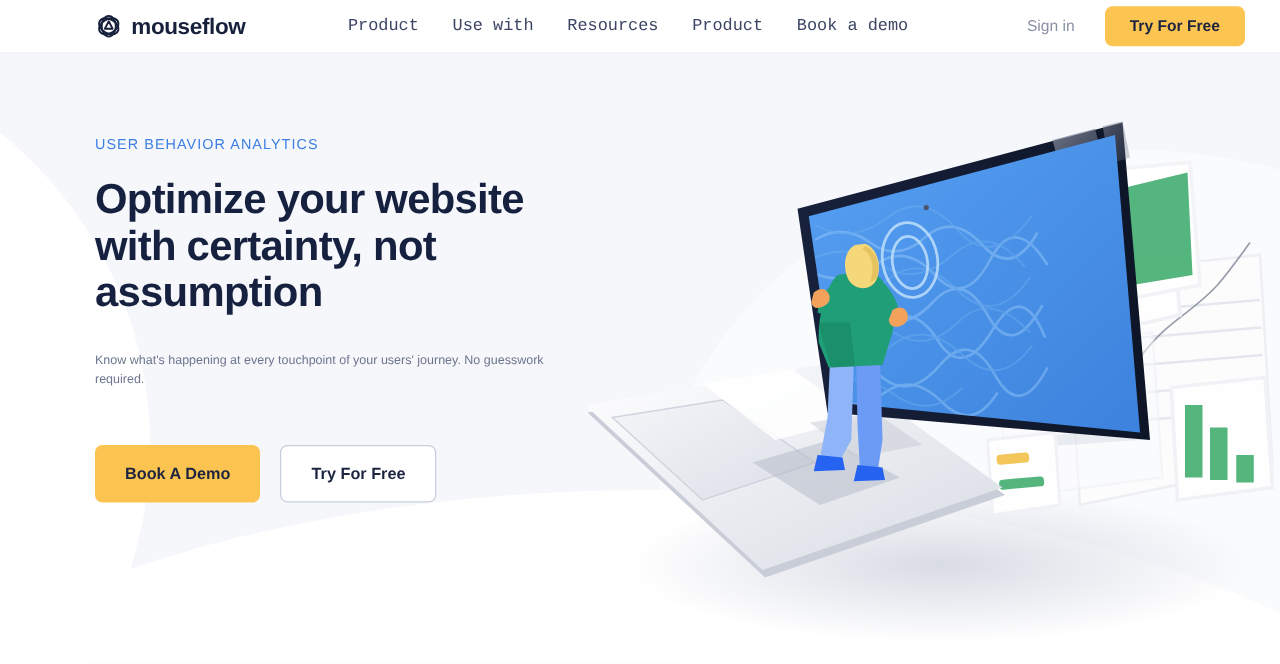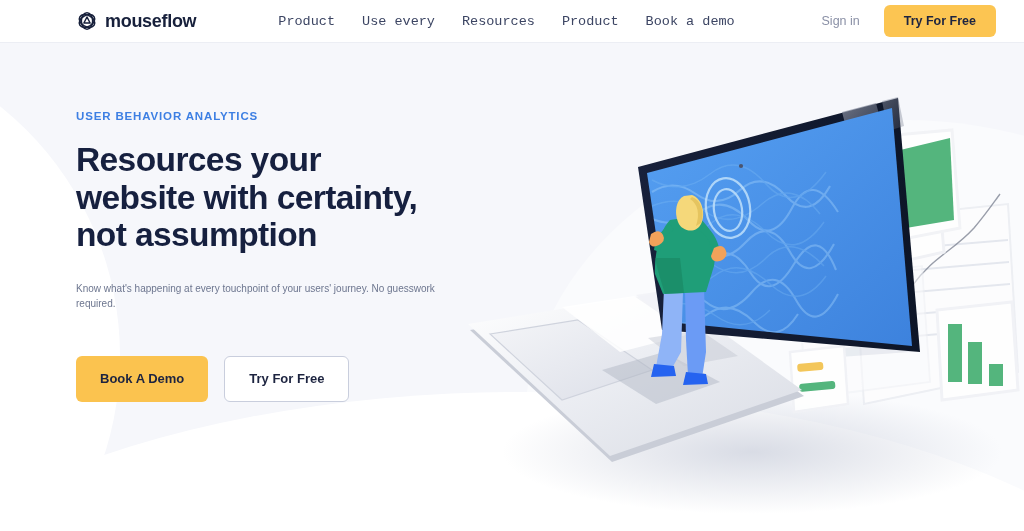--- a/index.html
+++ b/index.html
@@ -102,21 +102,21 @@
   }
 
   
   .hero {
     position: absolute;
     left: 76px; top: 110px;
     width: 430px;
     z-index: 10;
   }
   .eyebrow {
-    font-size: 11.5px; font-weight: bold;
+    font-size: 11.5px; font-weight: normal;
     letter-spacing: 0.85px;
     color: #3d7fe3;
     margin-bottom: 19px;
   }
   .headline {
     font-size: 33.5px; font-weight: bold;
     line-height: 1.12;
     color: #16203f;
     letter-spacing: -0.6px;
     margin-bottom: 27px;
@@ -174,35 +174,35 @@
         <ellipse cx="12" cy="12" rx="6.2" ry="9" fill="none" stroke="#17203b" stroke-width="1.7"></ellipse>
         <ellipse cx="12" cy="12" rx="6.2" ry="9" fill="none" stroke="#17203b" stroke-width="1.7" transform="rotate(60 12 12)"></ellipse>
         <ellipse cx="12" cy="12" rx="6.2" ry="9" fill="none" stroke="#17203b" stroke-width="1.7" transform="rotate(120 12 12)"></ellipse>
         <path d="M12 7.6 L15.4 14.2 L8.6 14.2 Z" fill="none" stroke="#17203b" stroke-width="1.6" stroke-linejoin="round"></path>
       </svg>
       <span class="logo-text">mouseflow</span>
     </div>
 
     <div class="nav">
       <span class="nav-item">Product</span>
-      <span class="nav-item">Use every</span>
+      <span class="nav-item">Use with</span>
       <span class="nav-item">Resources</span>
       <span class="nav-item">Product</span>
       <span class="nav-item">Book a demo</span>
     </div>
 
     <div class="header-right">
       <span class="signin">Sign in</span>
       <button class="btn-try-head">Try For Free</button>
     </div>
   </div>
 
   <div class="hero">
     <div class="eyebrow">USER BEHAVIOR ANALYTICS</div>
-    <h1 class="headline">Resources your website with certainty, not assumption</h1>
+    <h1 class="headline">Optimize your website with certainty, not assumption</h1>
     <p class="subcopy">Know what's happening at every touchpoint of your users' journey. No guesswork required.</p>
     <div class="cta-row">
       <button class="btn-demo">Book A Demo</button>
       <button class="btn-free">Try For Free</button>
     </div>
   </div>
 
   <div class="illu">
     <svg viewBox="0 0 580 470">
       <defs>

